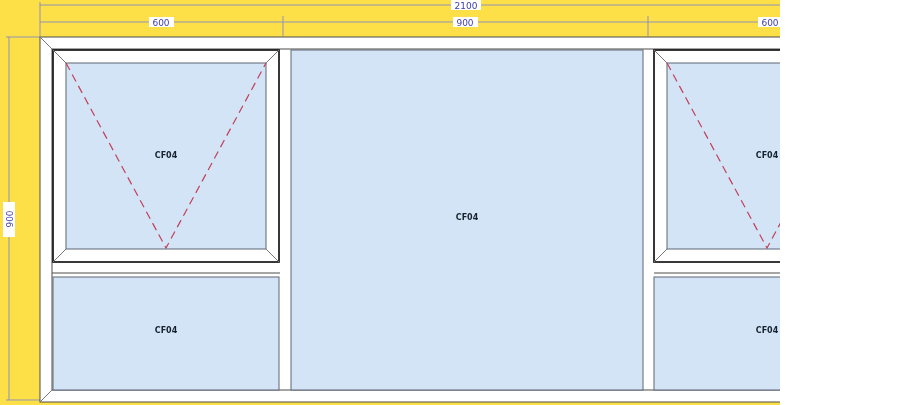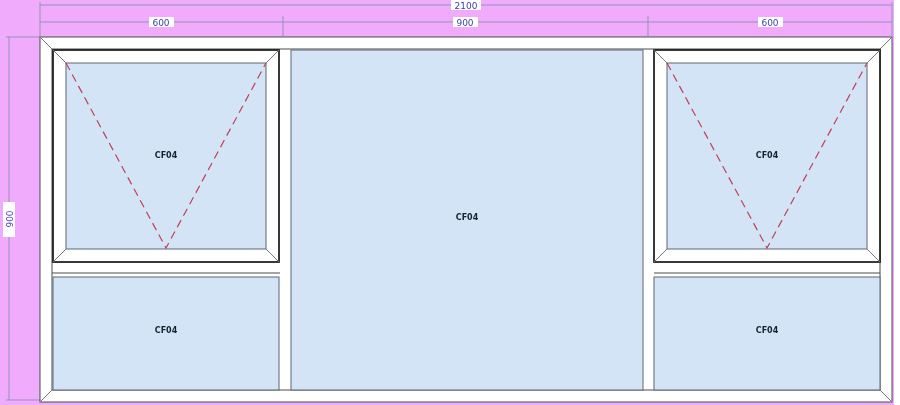--- a/index.html
+++ b/index.html
@@ -1,16 +1,16 @@
 <!DOCTYPE html>
 <html><head>
 <meta charset="utf-8">
 <style>
   html,body{margin:0;padding:0;background:#ffffff;}
-  .stage{position:relative;width:894px;height:405px;background:#f0abfc;overflow:hidden;
+  .stage{position:relative;width:780px;height:405px;background:#fde047;overflow:hidden;
          font-family:"DejaVu Sans",sans-serif;}
   svg{display:block;}
   .dim-line{stroke:#9193b6;stroke-width:1;fill:none;}
   .dim-gap{fill:#ffffff;stroke:none;}
   .dim-text{fill:#3d3dae;font-family:"DejaVu Sans",sans-serif;font-size:9px;}
   .frame{fill:#ffffff;stroke:#4d4d4d;stroke-width:1;}
   .thin-line{stroke:#4d4d4d;stroke-width:1;fill:none;}
   .mitre{stroke:#787878;stroke-width:1;fill:none;}
   .sash{fill:#ffffff;stroke:#161616;stroke-width:1.7;}
   .glass{fill:#d3e4f7;stroke:#5d6774;stroke-width:1;}

